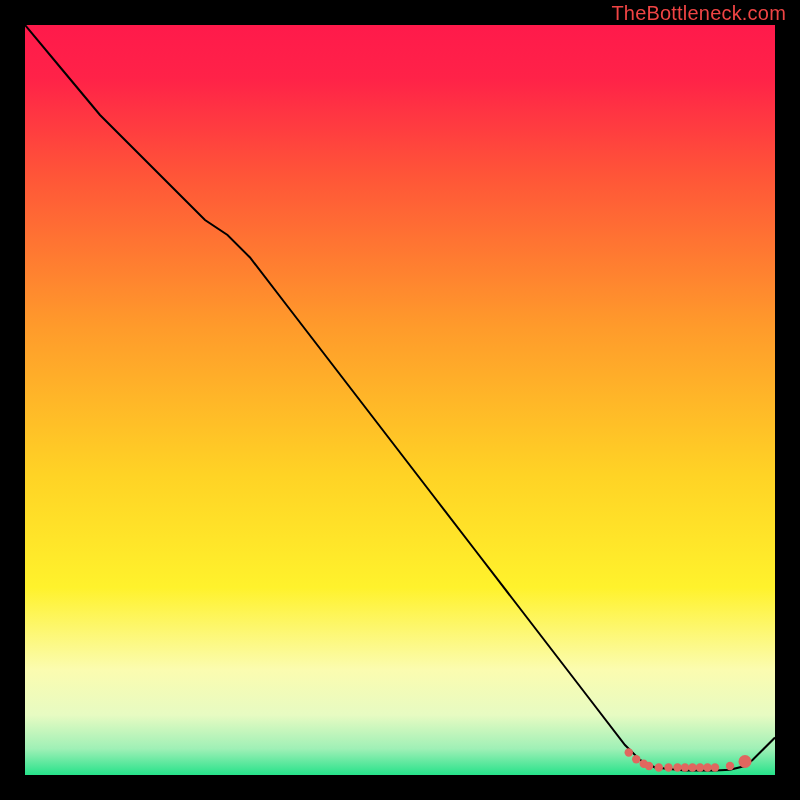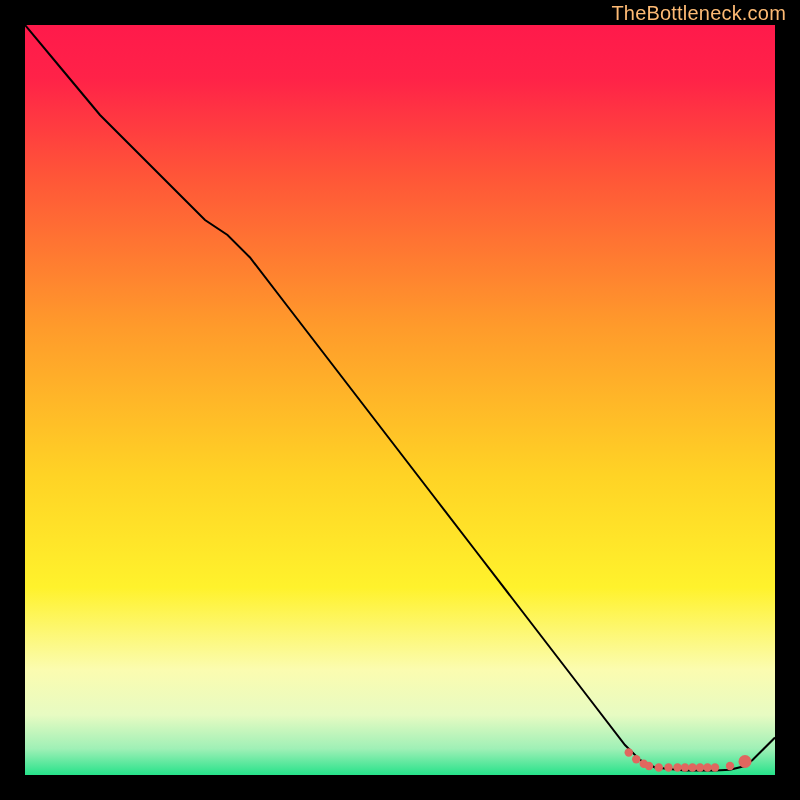--- a/index.html
+++ b/index.html
@@ -21,21 +21,21 @@
     position: absolute;
     left: 25px;
     top: 25px;
     width: 750px;
     height: 750px;
   }
   .watermark {
     position: absolute;
     top: 2px;
     right: 14px;
-    color: #fdba74;
+    color: #ef4444;
     font-size: 20px;
     font-weight: 500;
     letter-spacing: 0.2px;
     font-family: Arial, Helvetica, sans-serif;
   }
 </style>
 </head>
 <body>
 
 <div class="frame">

